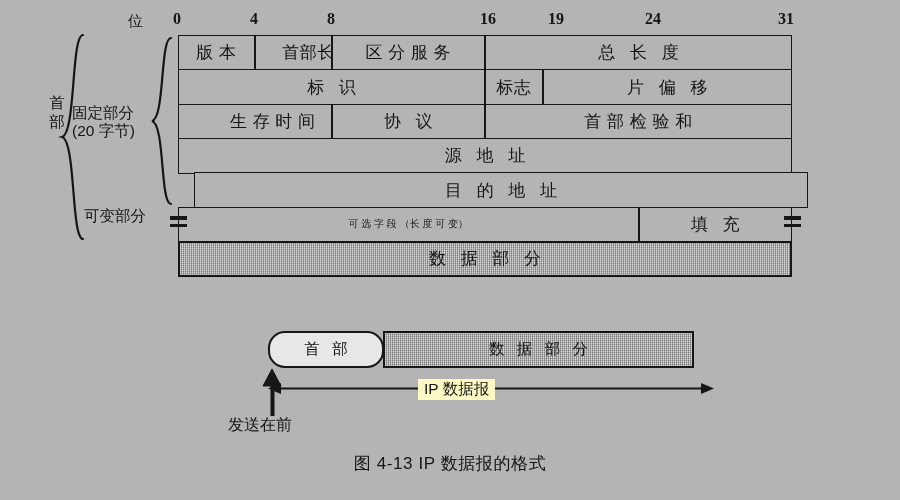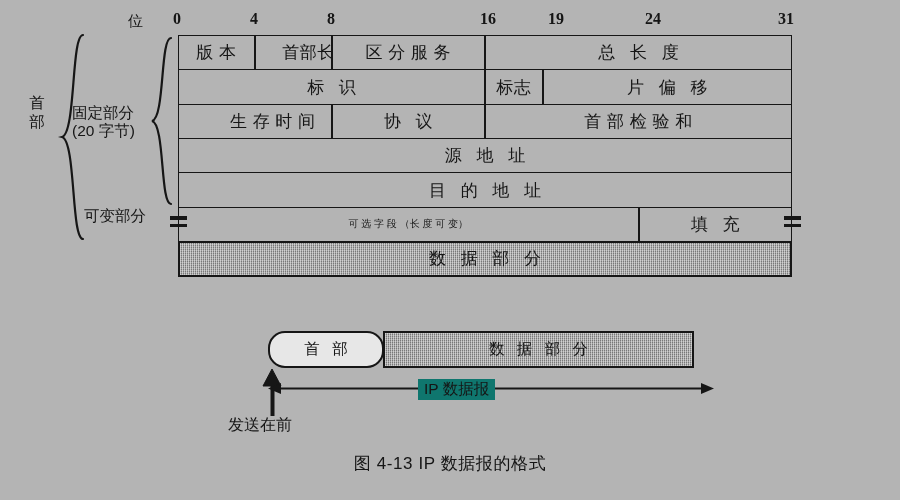--- a/index.html
+++ b/index.html
@@ -99,21 +99,21 @@
   .break-mark::after  { top: 7.5px; }
 
   
   .brace-label {
     position: absolute;
     font-size: 15.5px;
     line-height: 19px;
     white-space: nowrap;
     font-family: "Liberation Sans", "DejaVu Sans", sans-serif;
   }
-  .brace-label.stacked { width: 18px; white-space: normal; text-align: center; }
+  .brace-label.stacked { width: 18px; white-space: normal; text-align: center; margin-left: 20px; }
   .brace-svg { position: absolute; }
 
   
   .strip-box {
     position: absolute;
     box-sizing: border-box;
     border: 2px solid #161616;
     display: flex;
     align-items: center;
     justify-content: center;
@@ -137,21 +137,21 @@
   .note-label {
     position: absolute;
     font-size: 16px;
     white-space: nowrap;
     font-family: "Liberation Sans", "DejaVu Sans", sans-serif;
   }
   .span-label {
     position: absolute;
     font-size: 15.5px;
     white-space: nowrap;
-    background: #0f766e;
+    background: #fef9c3;
     padding: 0 6px;
     font-family: "Liberation Sans", "DejaVu Sans", sans-serif;
   }
   #caption {
     position: absolute;
     left: 0;
     top: 452px;
     width: 900px;
     text-align: center;
     font-size: 17px;
@@ -193,21 +193,21 @@
       <div class="cell" style="left: 76.75px; width: 76.75px; top: 0px; height: 35.9px; padding-left: 48px;">首部长度</div>
       <div class="cell" style="left: 153.5px; width: 153.5px; top: 0px; height: 35.9px;">区 分 服 务</div>
       <div class="cell wide" style="left: 307px; width: 307px; top: 0px; height: 35.9px;">总 长 度</div>
       <div class="cell wide" style="left: 0px; width: 307px; top: 34.3px; height: 35.9px;">标 识</div>
       <div class="cell" style="left: 307px; width: 57.5625px; top: 34.3px; height: 35.9px;">标志</div>
       <div class="cell wide" style="left: 364.562px; width: 249.438px; top: 34.3px; height: 35.9px;">片 偏 移</div>
       <div class="cell" style="left: 0px; width: 153.5px; top: 68.6px; height: 35.9px; padding-left: 36px;">生 存 时 间</div>
       <div class="cell wide" style="left: 153.5px; width: 153.5px; top: 68.6px; height: 35.9px;">协 议</div>
       <div class="cell" style="left: 307px; width: 307px; top: 68.6px; height: 35.9px;">首 部 检 验 和</div>
       <div class="cell wide" style="left: 0px; width: 614px; top: 102.9px; height: 35.9px;">源 地 址</div>
-      <div class="cell wide" style="left: 0px; width: 614px; top: 137.2px; height: 35.9px;">目 的 地 址</div>
+      <div class="cell wide" style="left: 16px; width: 614px; top: 137.2px; height: 35.9px;">目 的 地 址</div>
       <div class="cell tight" style="left: 0px; width: 460.5px; top: 171.5px; height: 35.9px;">可 选 字 段 （长 度 可 变）</div>
       <div class="cell wide" style="left: 460.5px; width: 153.5px; top: 171.5px; height: 35.9px;">填 充</div>
       <div class="cell wide data-fill" style="left: 0px; width: 614px; top: 205.8px; height: 35.9px;">数 据 部 分</div>
     </div>
 
   <div class="break-mark" style="left:170px; top:216px;"></div>
   <div class="break-mark" style="left:784px; top:216px;"></div>
 
   <div class="strip-box header-part" style="left:268px; top:331px; width:116px; height:37px;border-radius:17px;">首 部</div>
   <div class="strip-box data-part" style="left:383px; top:331px; width:311px; height:37px;">数 据 部 分</div>

